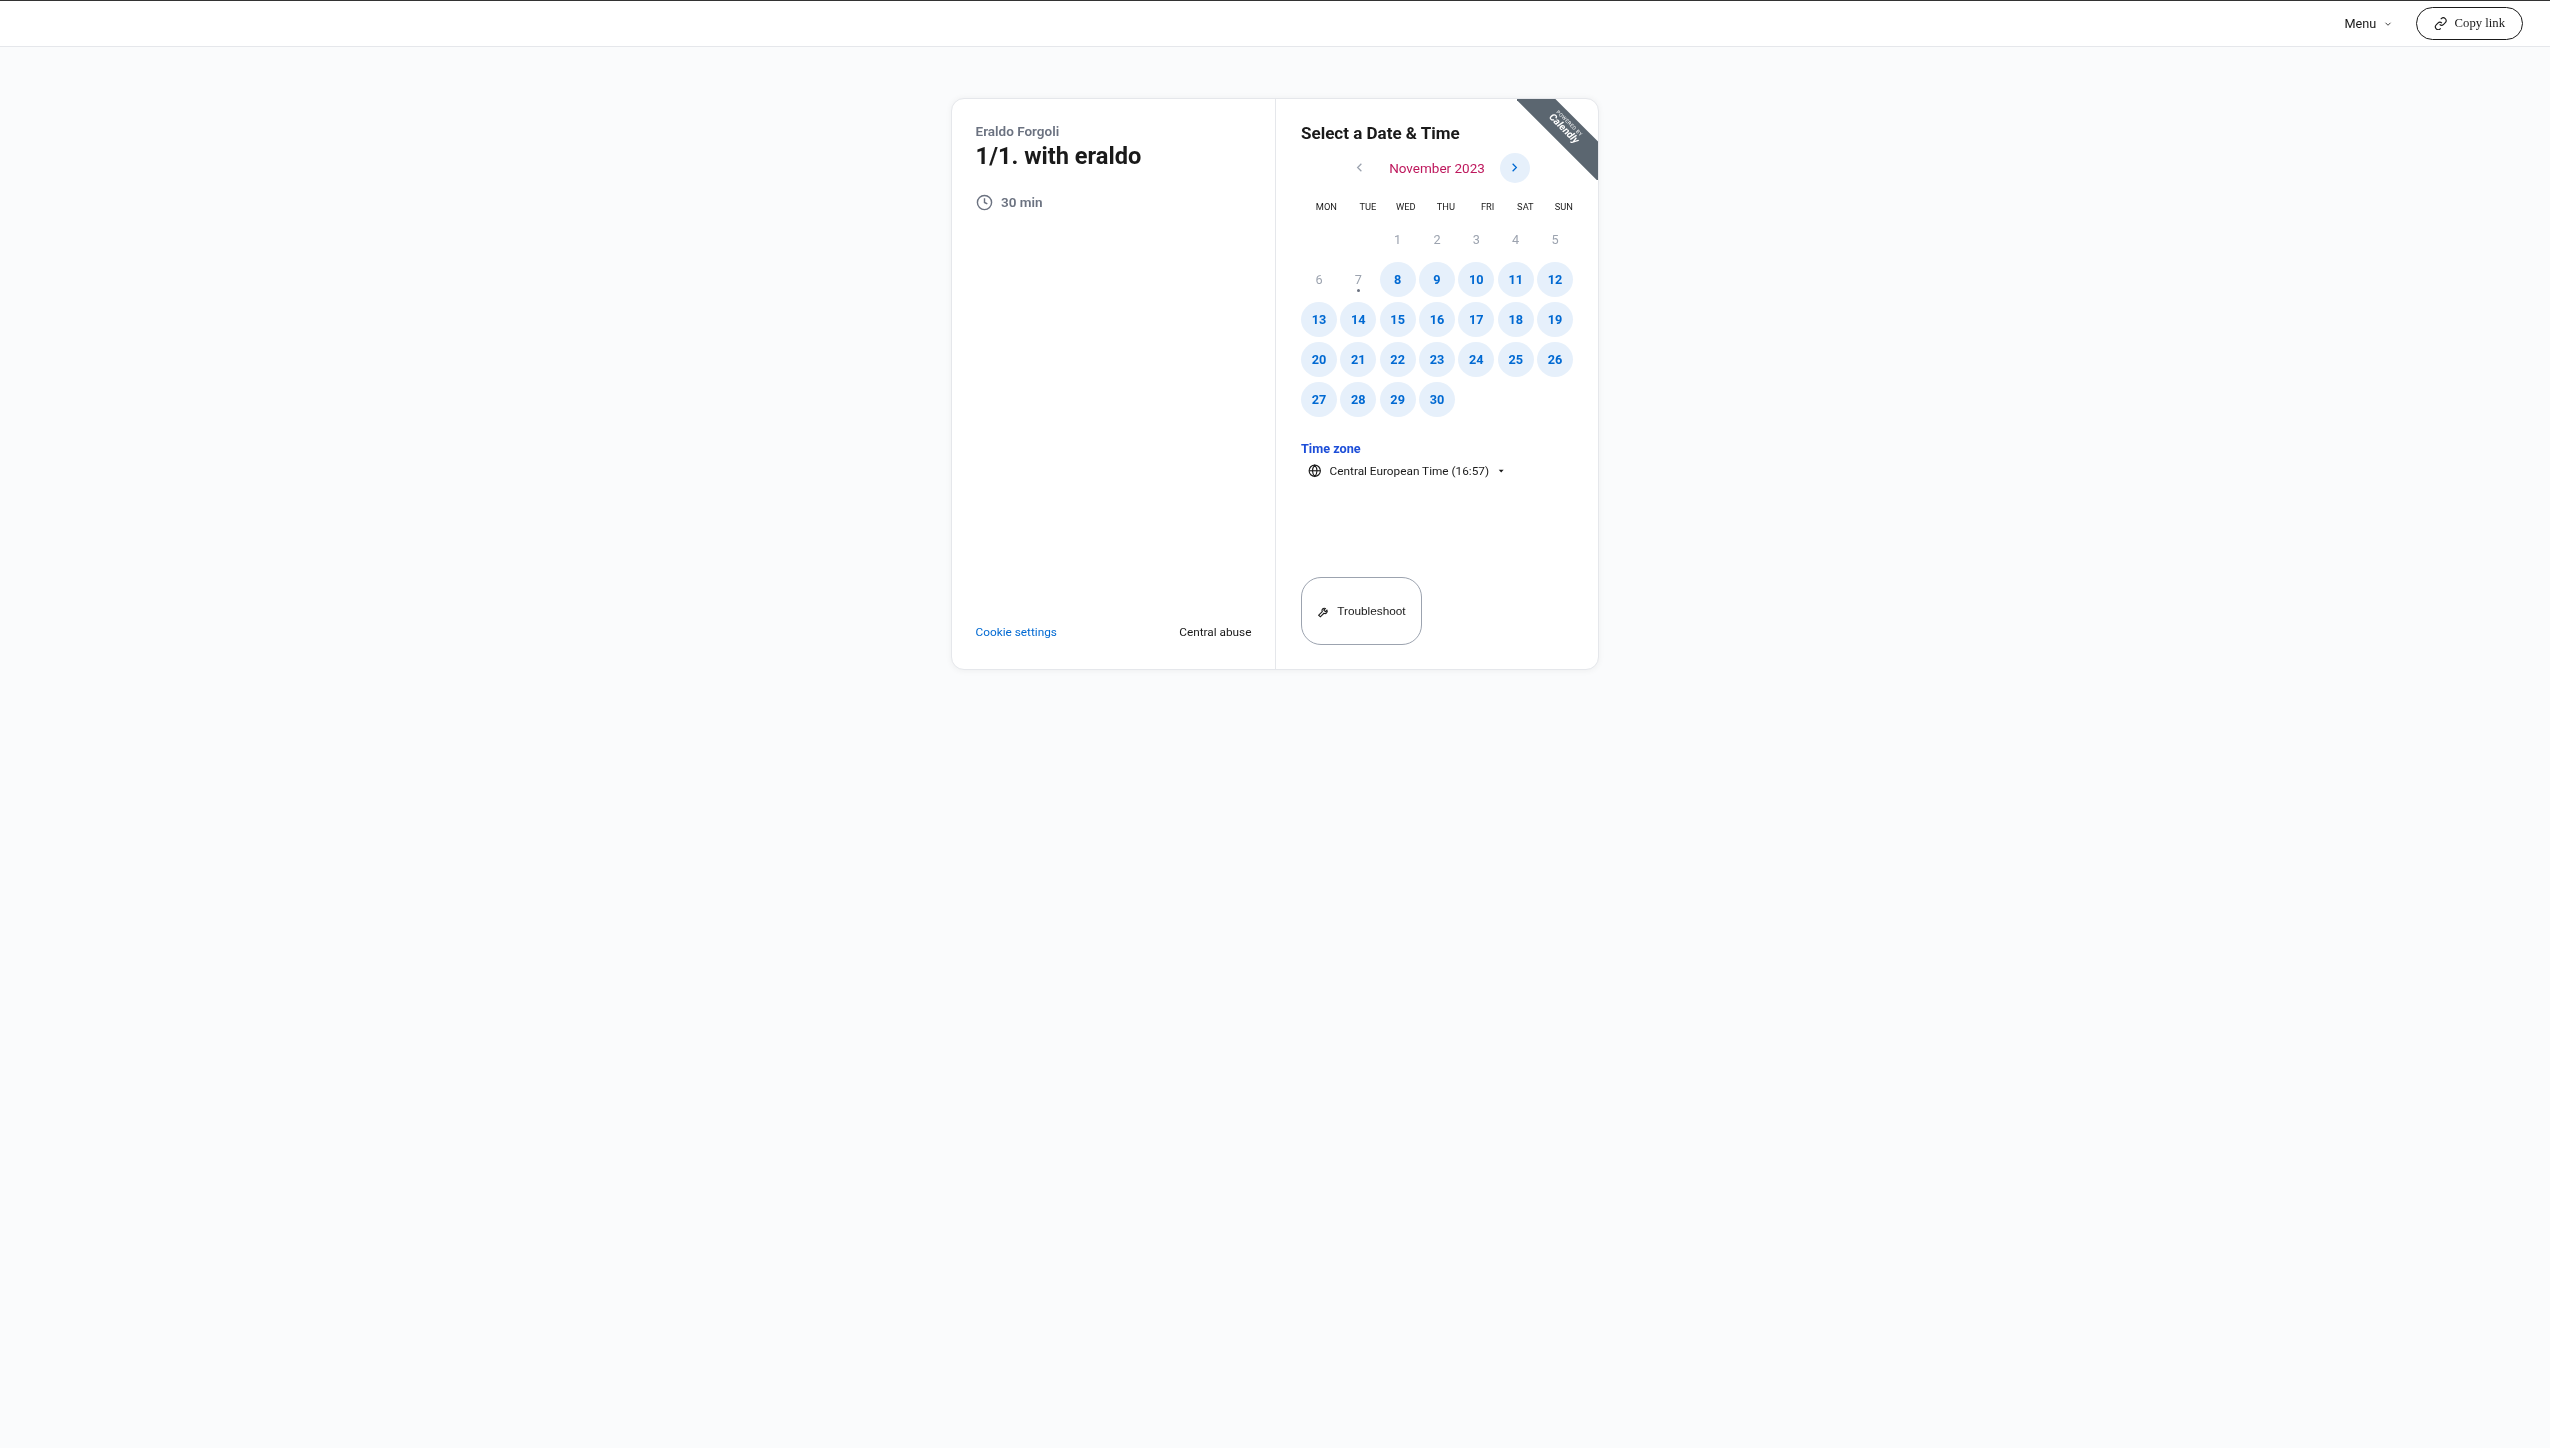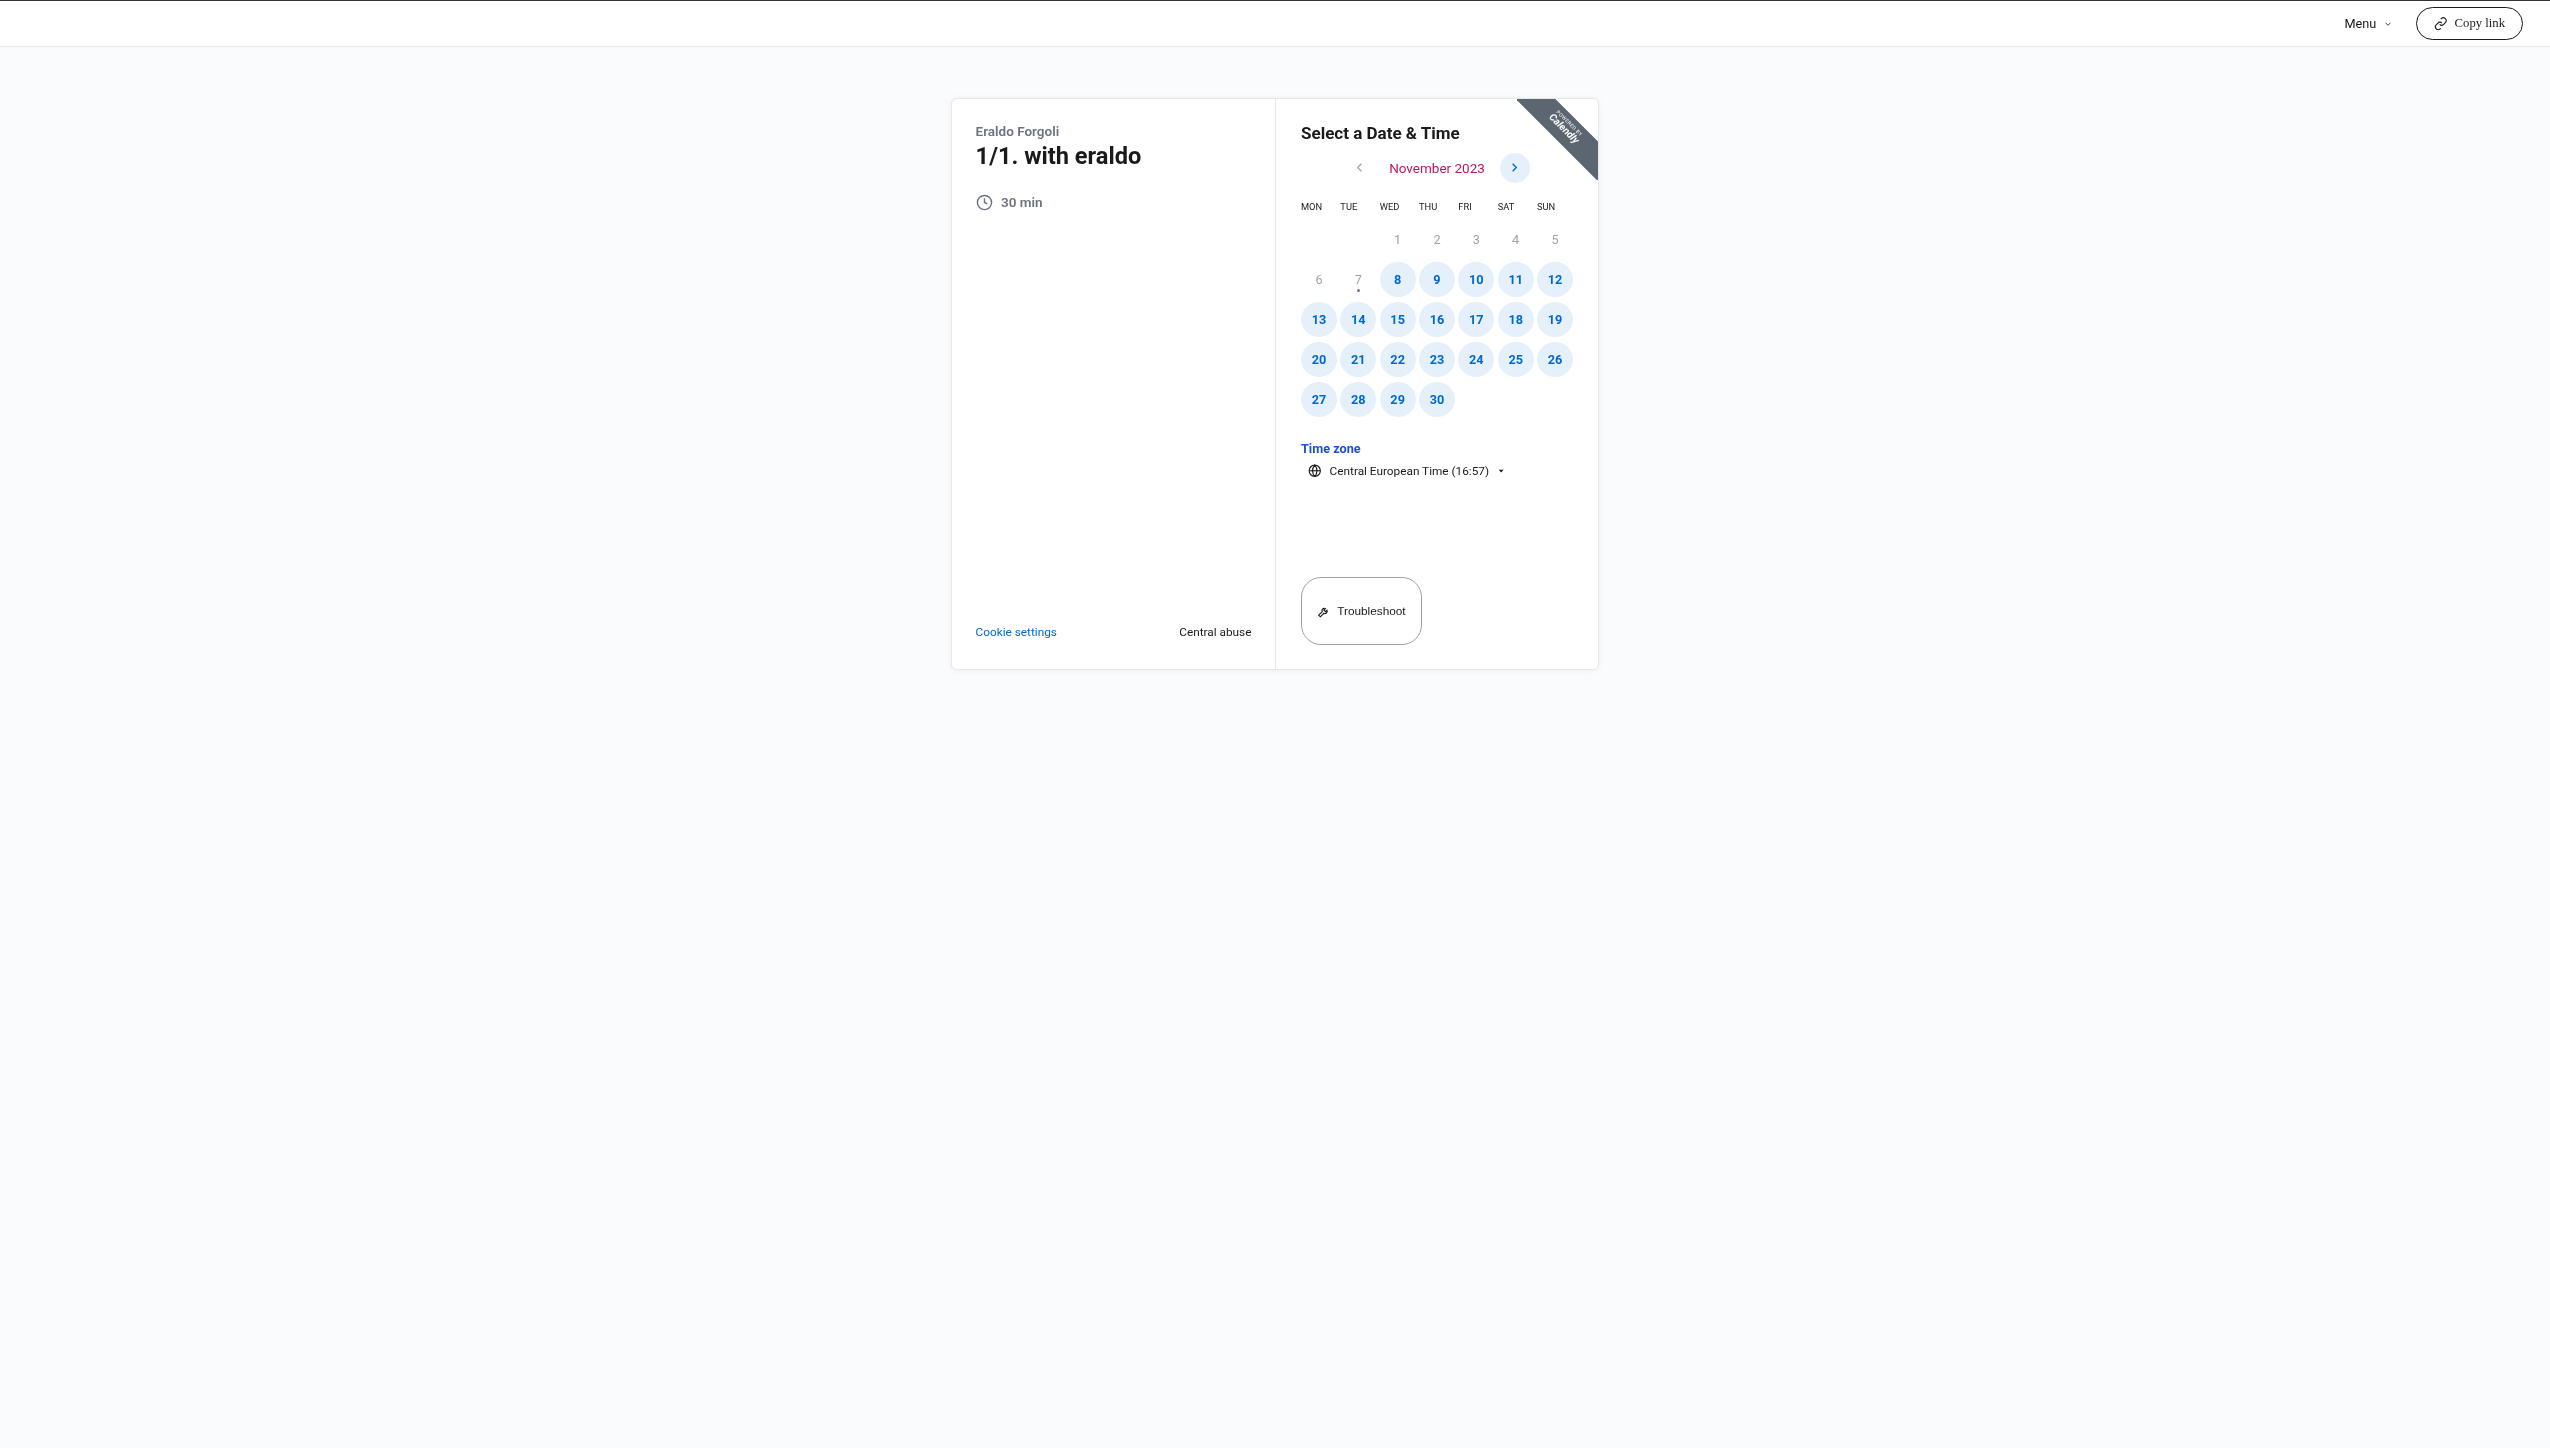--- a/index.html
+++ b/index.html
@@ -53,21 +53,21 @@
     .main-container {
       display: flex;
       justify-content: center;
       padding: 51px 17px;
     }
 
     .booking-card {
       display: flex;
       background: #fff;
       border: 0.8px solid #e5e7eb;
-      border-radius: 6px;
+      border-radius: 13px;
       box-shadow: 0 0.8px 6.7px rgba(0,0,0,0.05);
       width: 648px;
       min-height: 572px;
       position: relative;
       overflow: hidden;
     }
 
     .left-panel {
       width: 324px;
       border-right: 0.8px solid #e5e7eb;
@@ -208,21 +208,21 @@
       display: grid;
       grid-template-columns: repeat(7, 1fr);
       gap: 5px 3.4px;
       max-width: 283px;
       margin-bottom: 23.6px;
     }
 
     .day-header {
       font-size: 9.3px;
       color: #1a1a1a;
-      text-align: left;
+      text-align: right;
       padding: 5px 0;
       font-weight: 400;
     }
 
     .day-cell {
       height: 35px;
       display: flex;
       flex-direction: column;
       align-items: center;
       justify-content: center;

